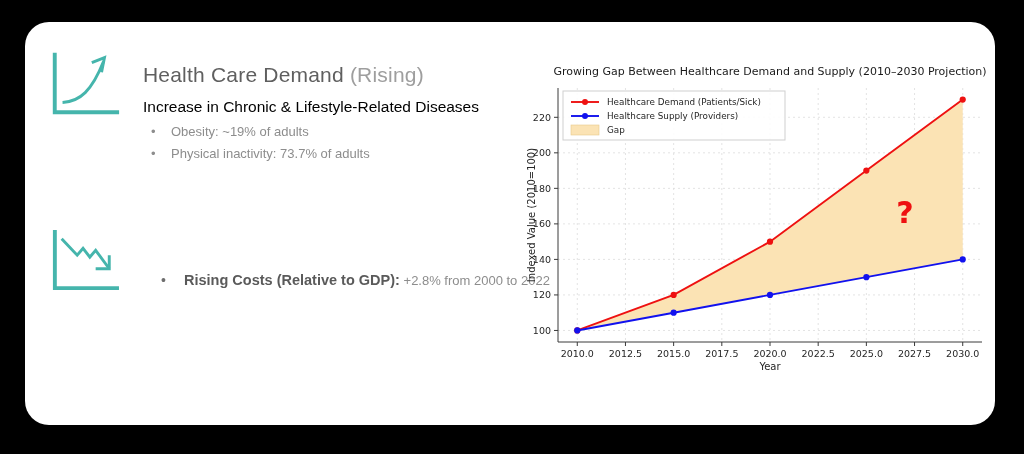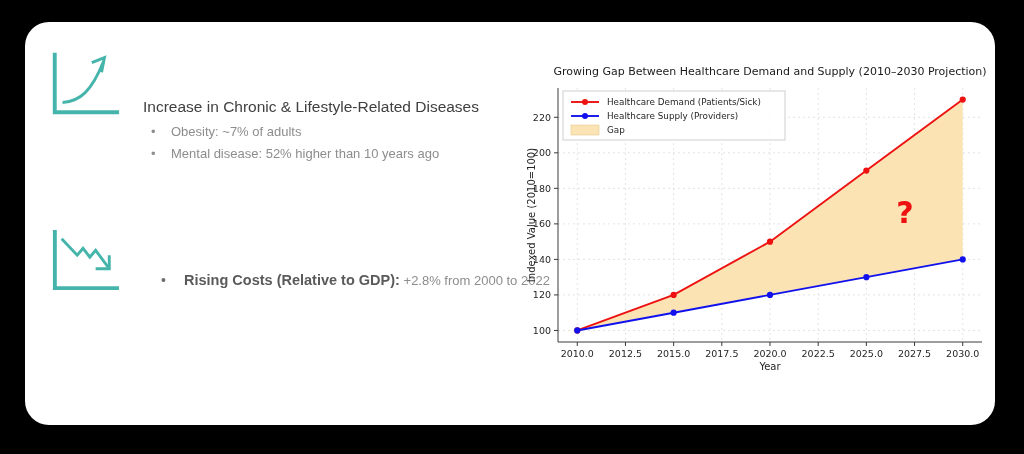--- a/index.html
+++ b/index.html
@@ -9,21 +9,21 @@
           background:#fff; border-radius:24px; }
 
   
   .icon-box { position:absolute; }
   .icon-box svg { display:block; }
   .accent-stroke { stroke:var(--accent,#45b5ac); fill:none; }
 
   .heading { position:absolute; font-size:21px; color:#5f5f5f; letter-spacing:0.2px; }
   .heading .suffix { color:#9e9e9e; }
 
-  .subtitle { position:absolute; font-size:15.5px; font-weight:500; color:#404040; }
+  .subtitle { position:absolute; font-size:15.5px; font-weight:500; color:#000000; }
 
   ul.plain-bullets { position:absolute; list-style:none; }
   ul.plain-bullets li { position:relative; padding-left:20px; height:22px;
                         font-size:13px; color:#8d8d8d; line-height:20px; }
   ul.plain-bullets li::before { content:"\2022"; position:absolute; left:0; color:#8d8d8d; }
 
   ul.lead-bullets { position:absolute; list-style:none; width:420px; }
   ul.lead-bullets li { position:relative; padding-left:27px; margin-bottom:6px;
                        font-size:13px; color:#8d8d8d; line-height:17.5px; }
   ul.lead-bullets li::before { content:"\2022"; position:absolute; left:4px;
@@ -40,26 +40,29 @@
 <div class="card">
 
   <div class="icon-box" style="left:20px; top:25px;">
     <svg width="78" height="72" viewBox="0 0 80 72">
       <path class="accent-stroke" d="M10,5 V66 H76" stroke-width="4"></path>
       <path class="accent-stroke" d="M18,56 C36,55 48,44 60,14" stroke-width="3"></path>
       <path class="accent-stroke" d="M48,15 L61,10 L58,25" stroke-width="3"></path>
     </svg>
   </div>
 
+  <div class="heading" style="left:118px; top:41px;">
+    <span>Health Care Demand</span><span class="suffix"> (Rising)</span>
+  </div>
 
   <div class="subtitle" style="left:118px; top:76px;">Increase in Chronic &amp; Lifestyle-Related Diseases</div>
 
   <ul class="plain-bullets" style="left:126px; top:100px;">
-    <li>Obesity: ~7% of adults</li>
-    <li>Mental disease: 52% higher than 10 years ago</li>
+    <li>Obesity: ~19% of adults</li>
+    <li>Physical inactivity: 73.7% of adults</li>
   </ul>
 
   <div class="icon-box" style="left:20px; top:204px;">
     <svg width="78" height="68" viewBox="0 0 80 70">
       <path class="accent-stroke" d="M10,4 V64 H76" stroke-width="4"></path>
       <path class="accent-stroke" d="M17,13 L33,30 L39,23 L46,32 L52,25 L66,44" stroke-width="3"></path>
       <path class="accent-stroke" d="M66,30 V44 H52" stroke-width="3"></path>
     </svg>
   </div>
 

